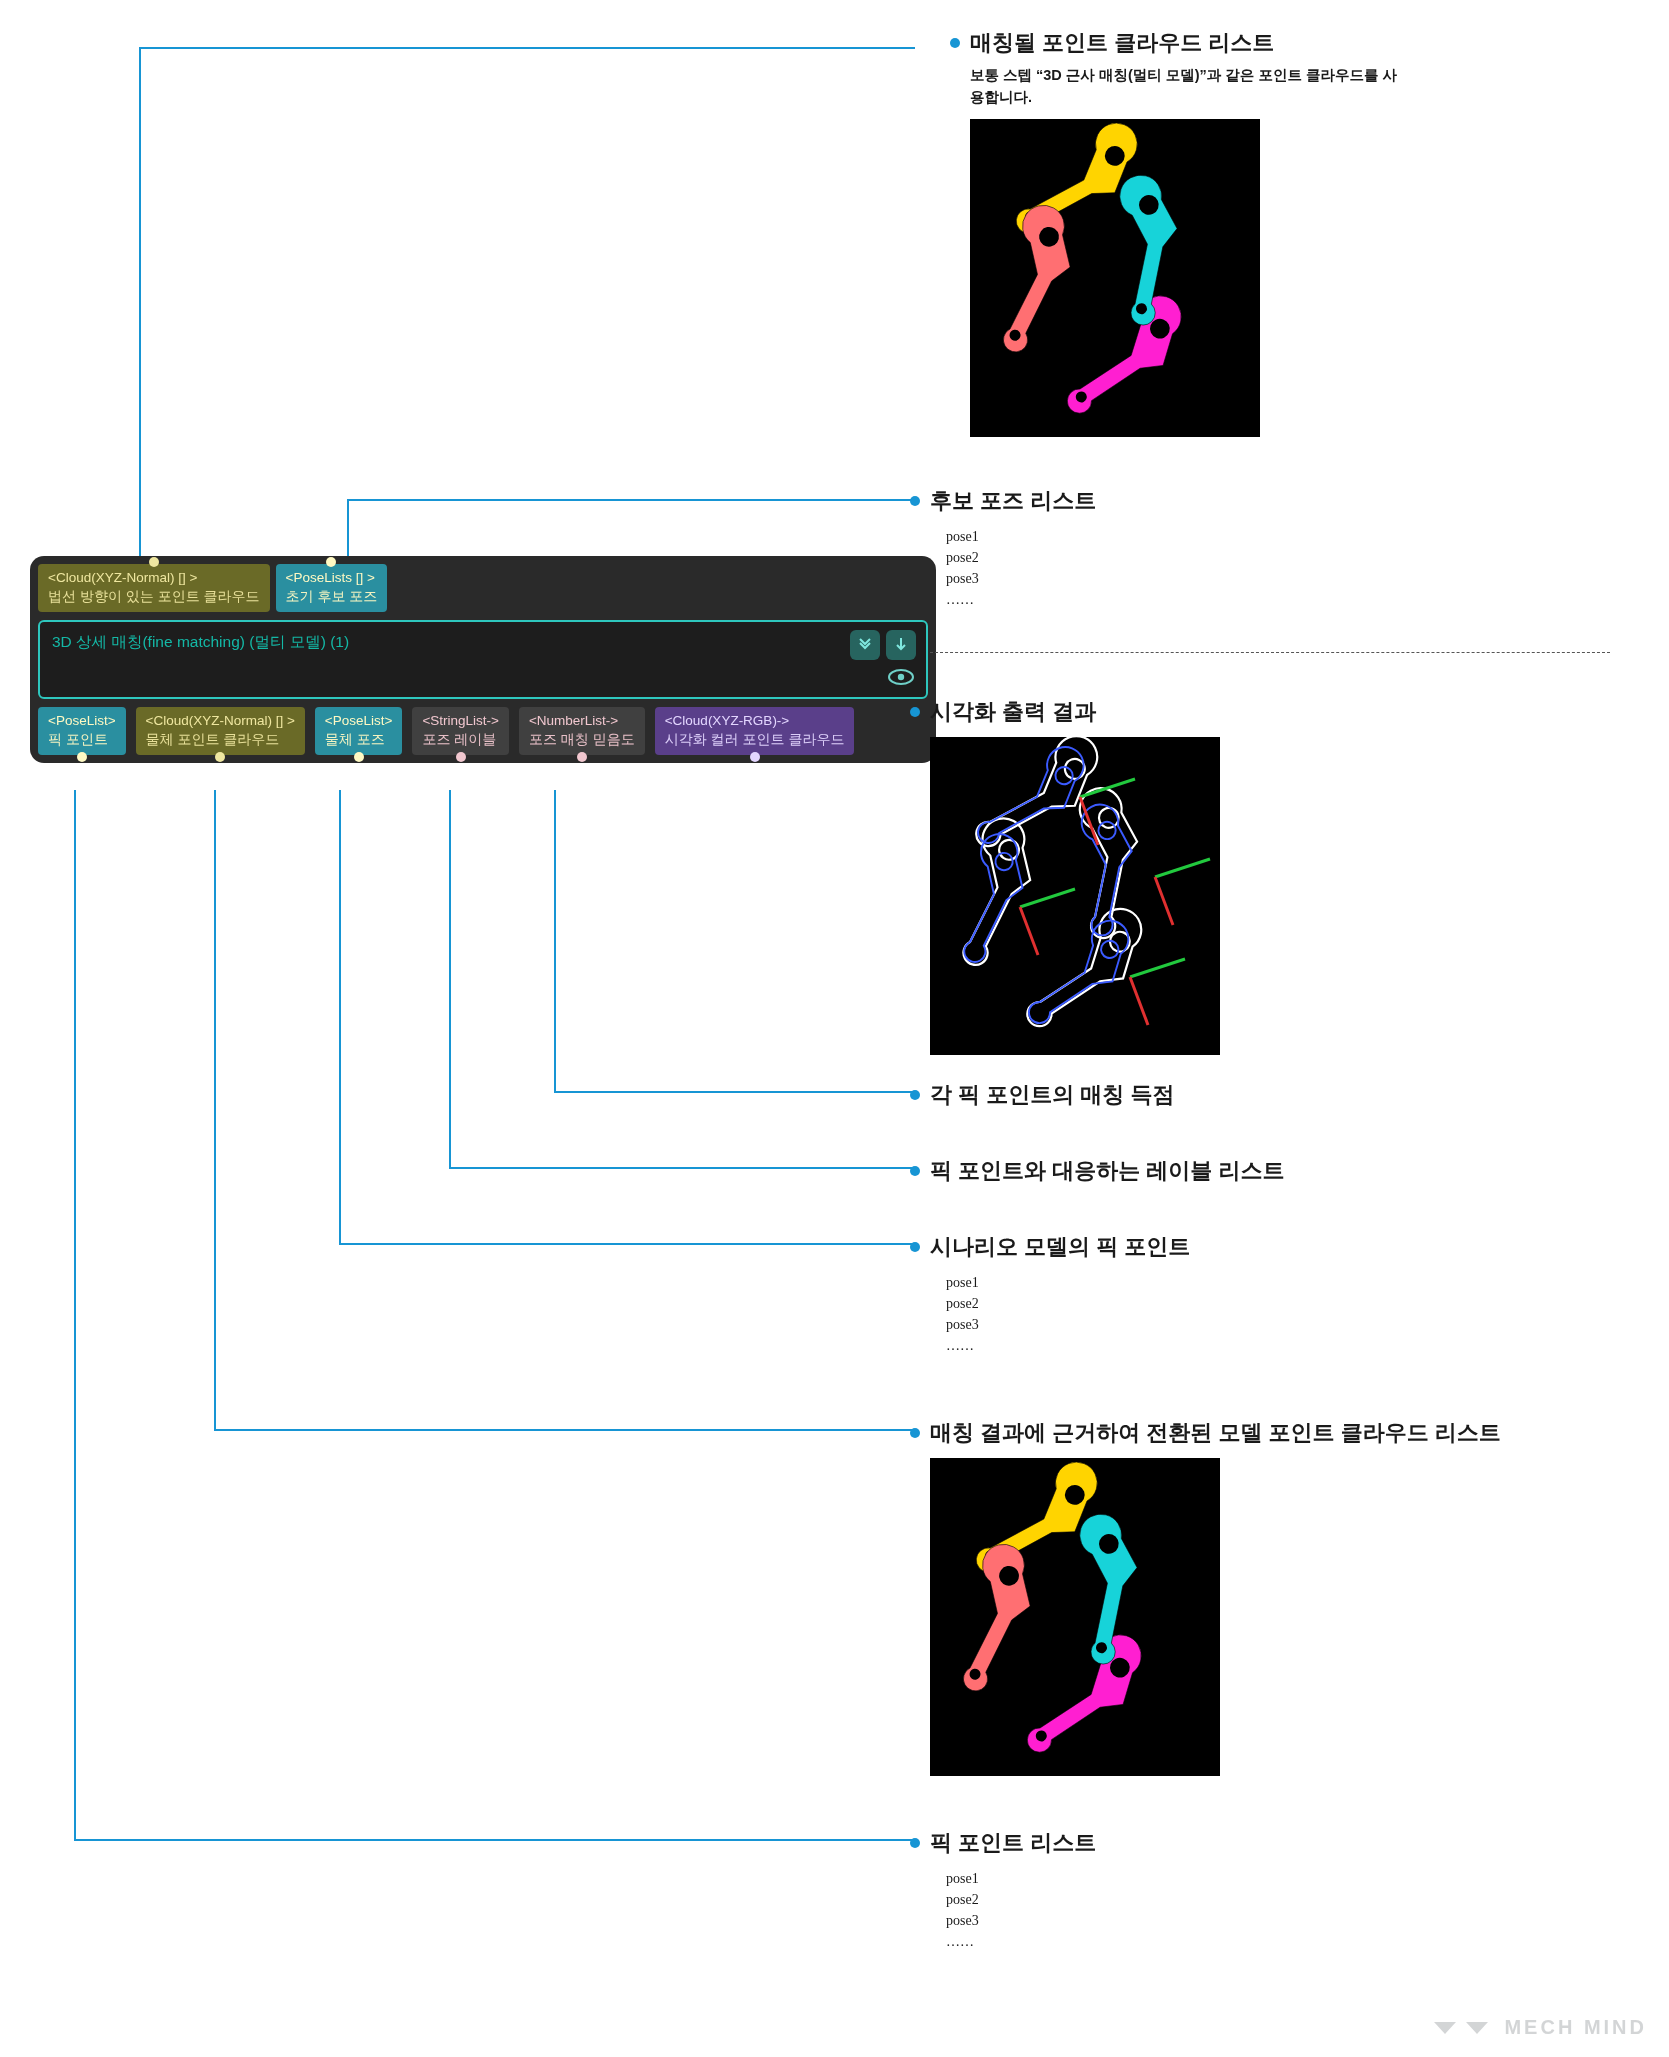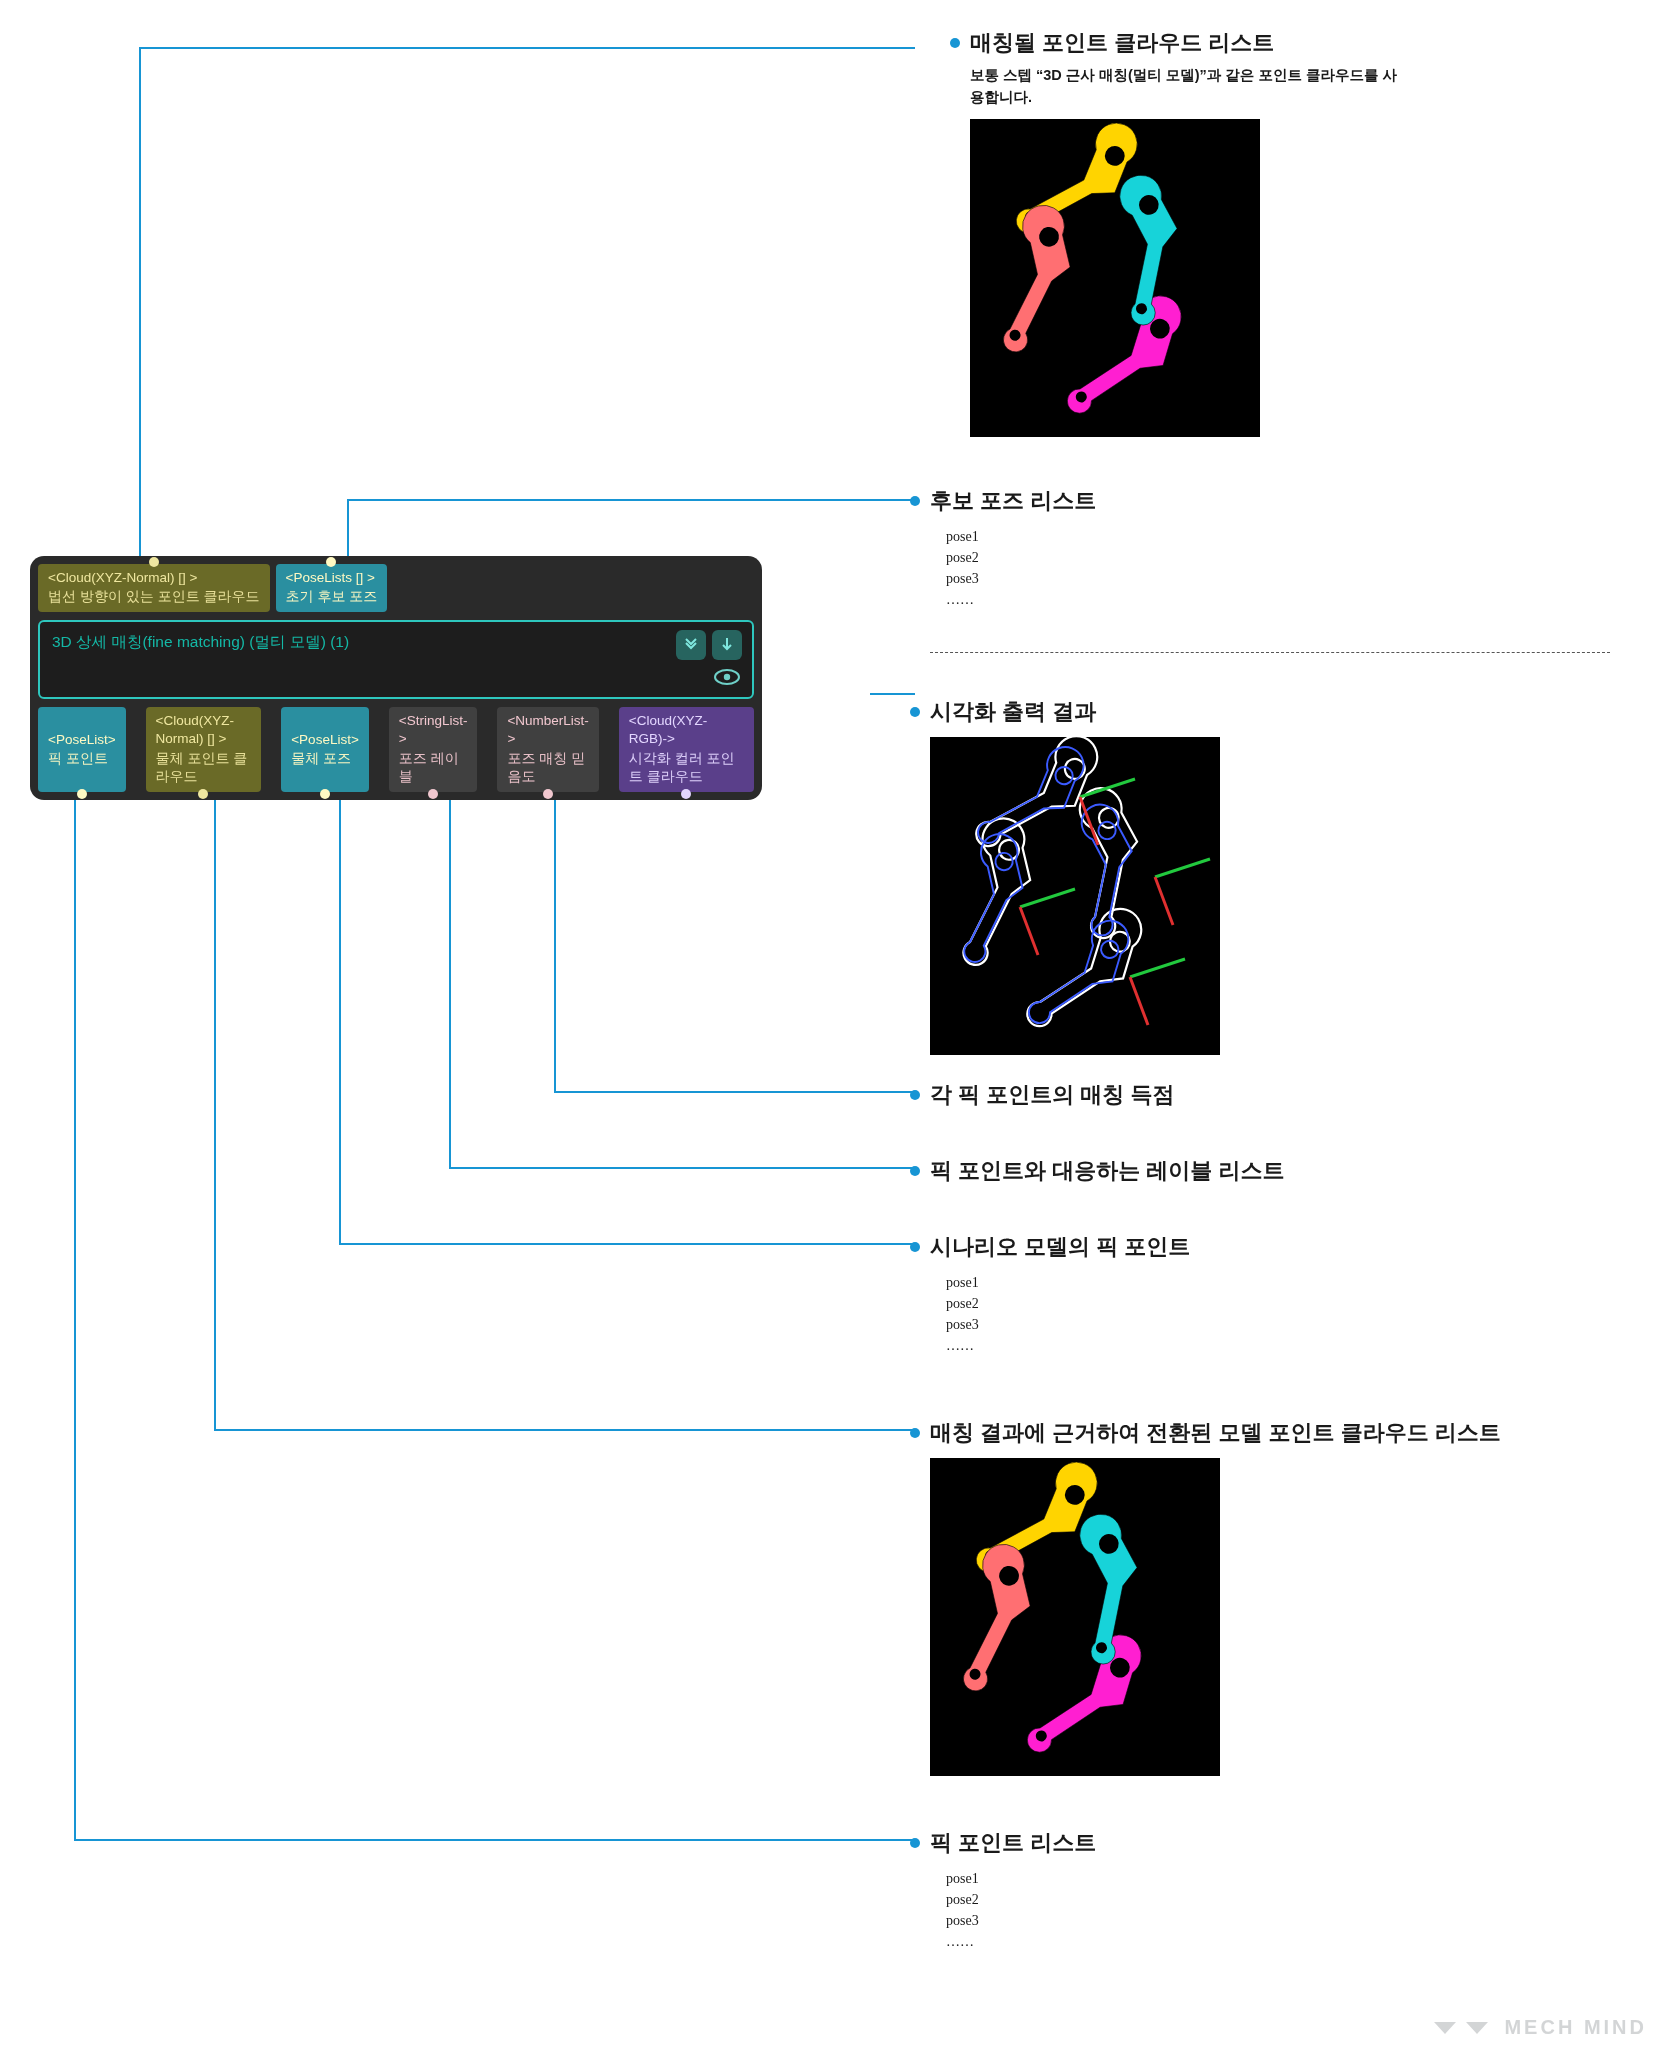--- a/index.html
+++ b/index.html
@@ -12,21 +12,21 @@
     overflow: hidden;
     color: #1a1a1a;
   }
   svg.lines { position: absolute; left: 0; top: 0; pointer-events: none; }
 
   
   .node {
     position: absolute;
     left: 30px;
     top: 556px;
-    width: 732px;
+    width: 906px;
     background: #2a2a2a;
     border-radius: 14px;
     color: #e6e6e6;
     font-size: 14px;
     overflow: visible;
   }
   .node-inputs { display: flex; gap: 6px; padding: 8px 8px 0 8px; }
   .port {
     position: relative;
     border-radius: 4px;
@@ -73,21 +73,21 @@
   .badge {
     width: 30px; height: 30px; border-radius: 6px;
     background: #27645f;
     display: flex; align-items: center; justify-content: center;
     color: #7fe7df;
   }
   .eye-row {
     position: absolute; right: 12px; bottom: 6px;
     color: #6fd0c8; font-size: 20px;
   }
-  .node-outputs { display: flex; gap: 20px; padding: 8px; }
+  .node-outputs { display: flex; gap: 10px; padding: 8px; }
 
   
   .rcol {
     position: absolute;
     left: 930px;
     width: 720px;
   }
   .r-title { font-weight: 700; font-size: 22px; margin-bottom: 6px; }
   .r-sub   { font-weight: 600; font-size: 14.5px; line-height: 1.55; max-width: 440px; }
   .dot {

